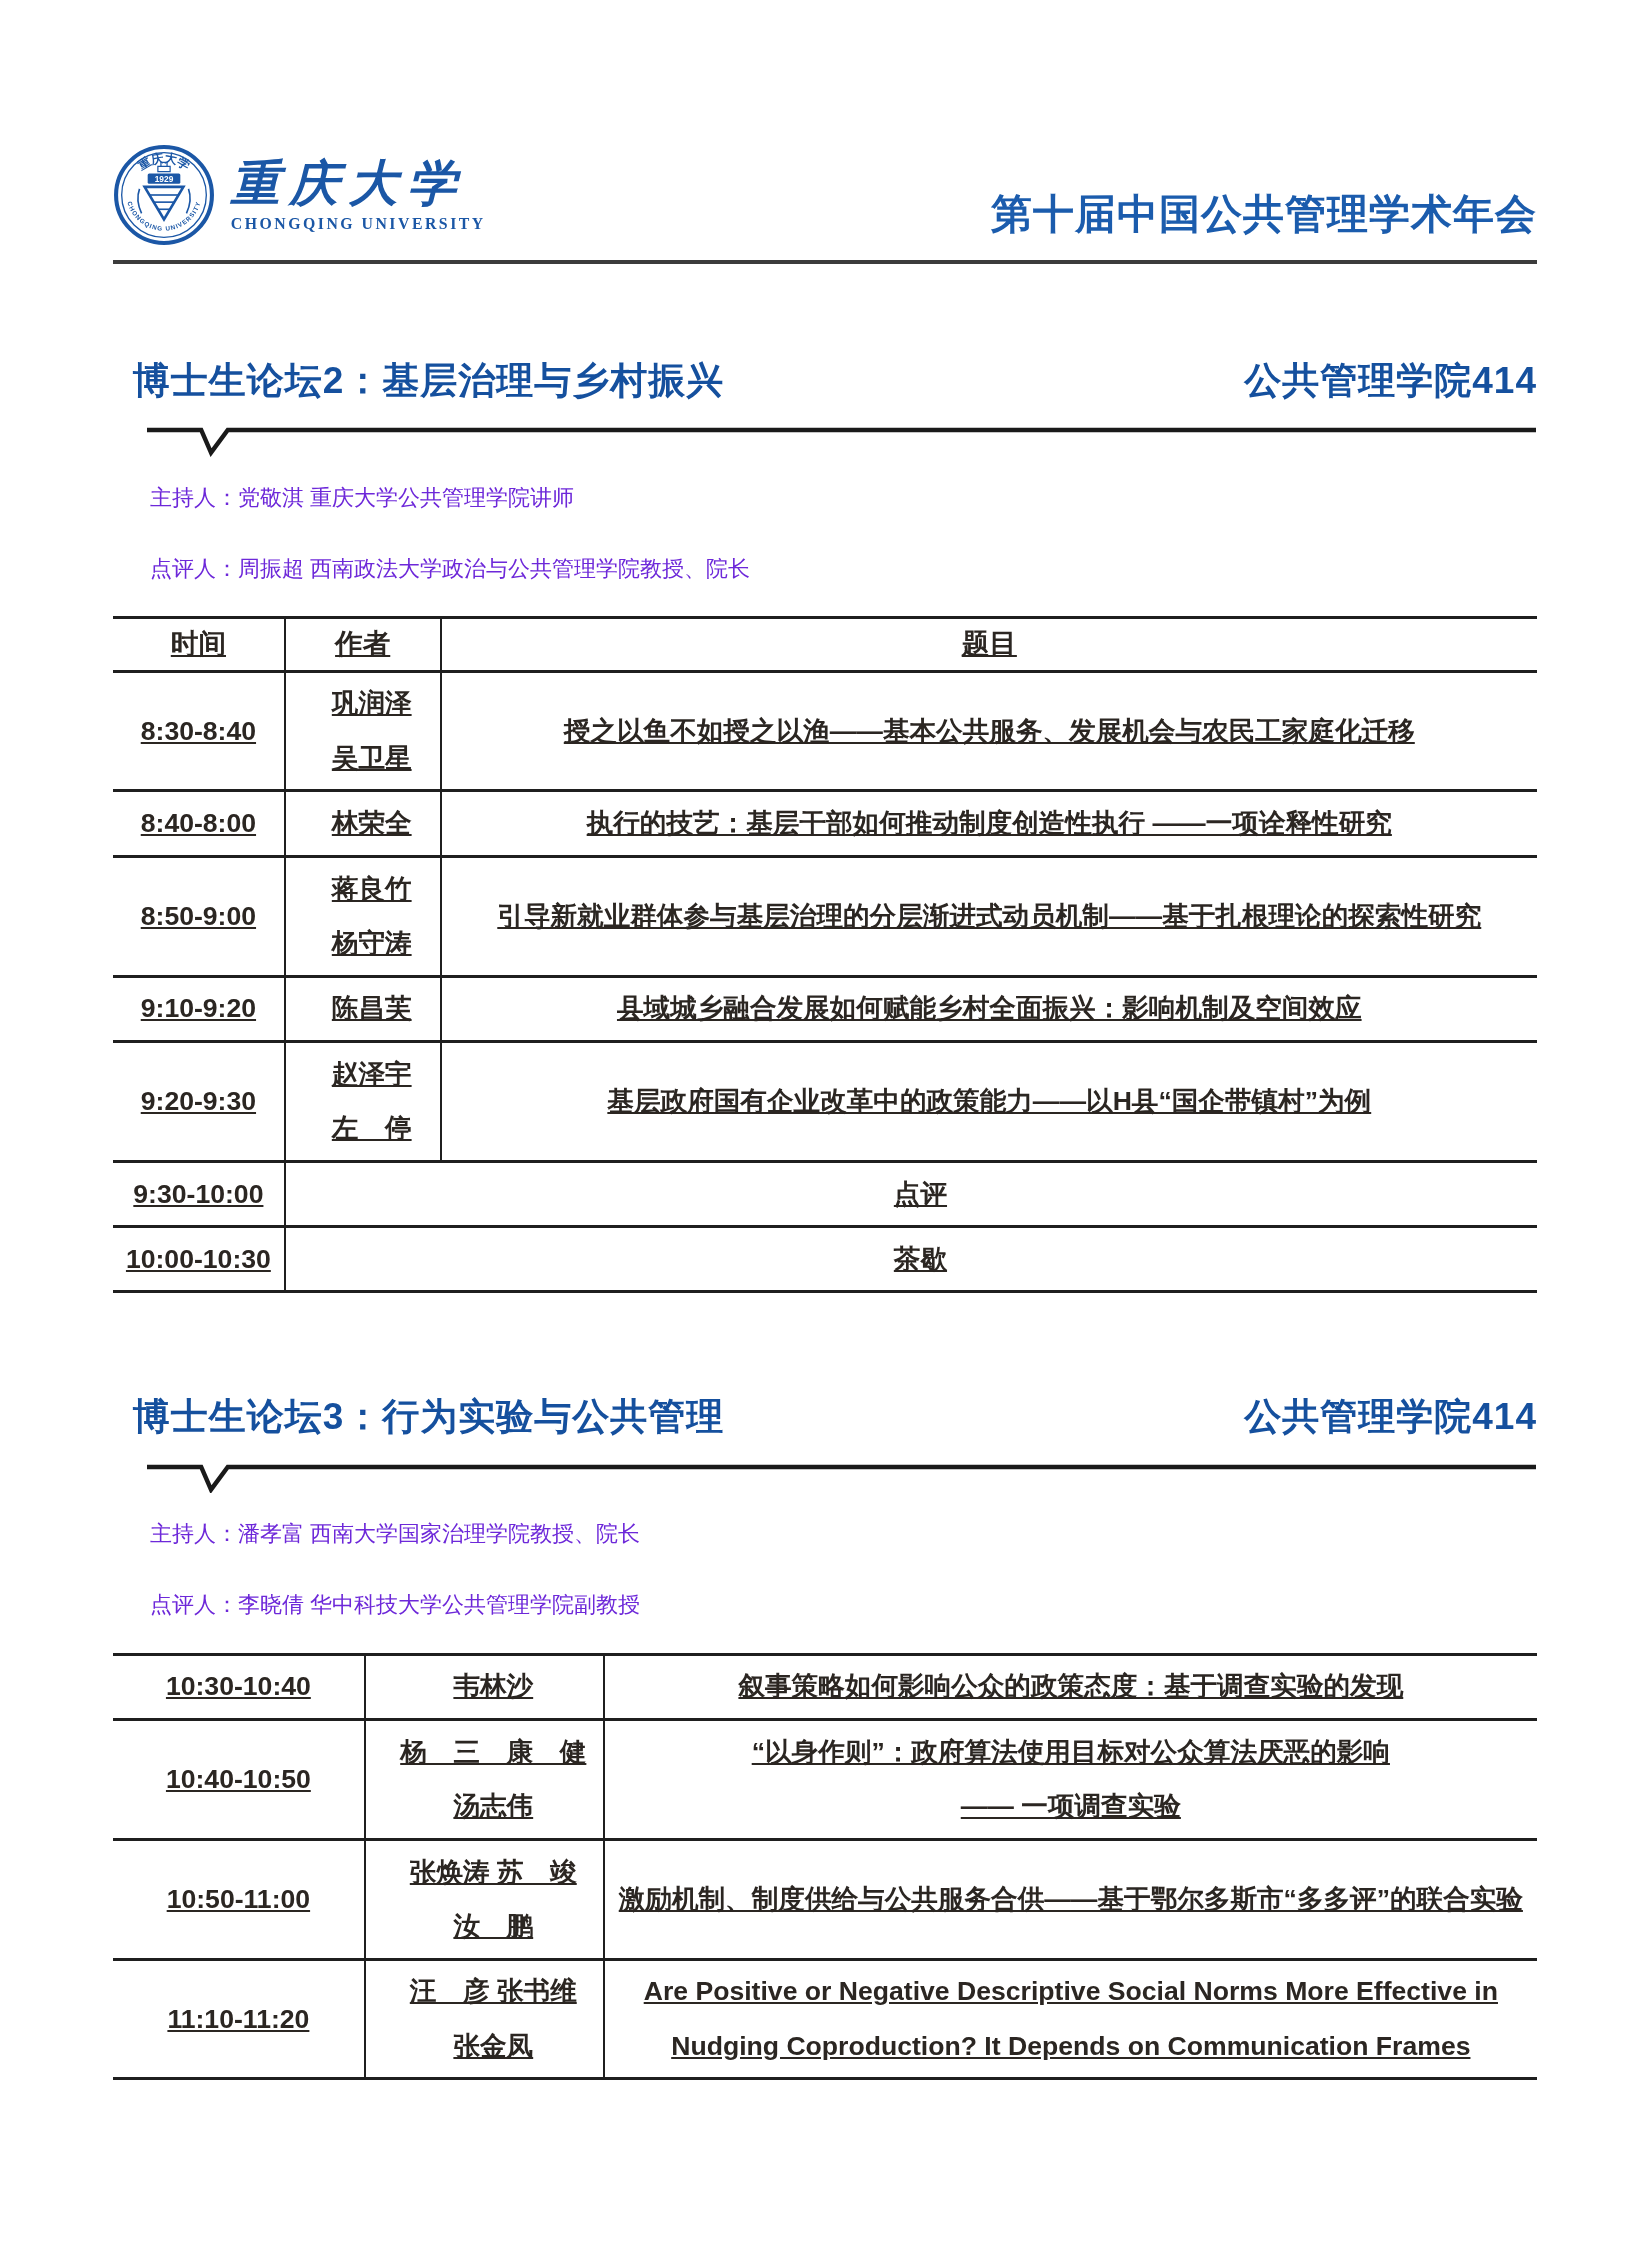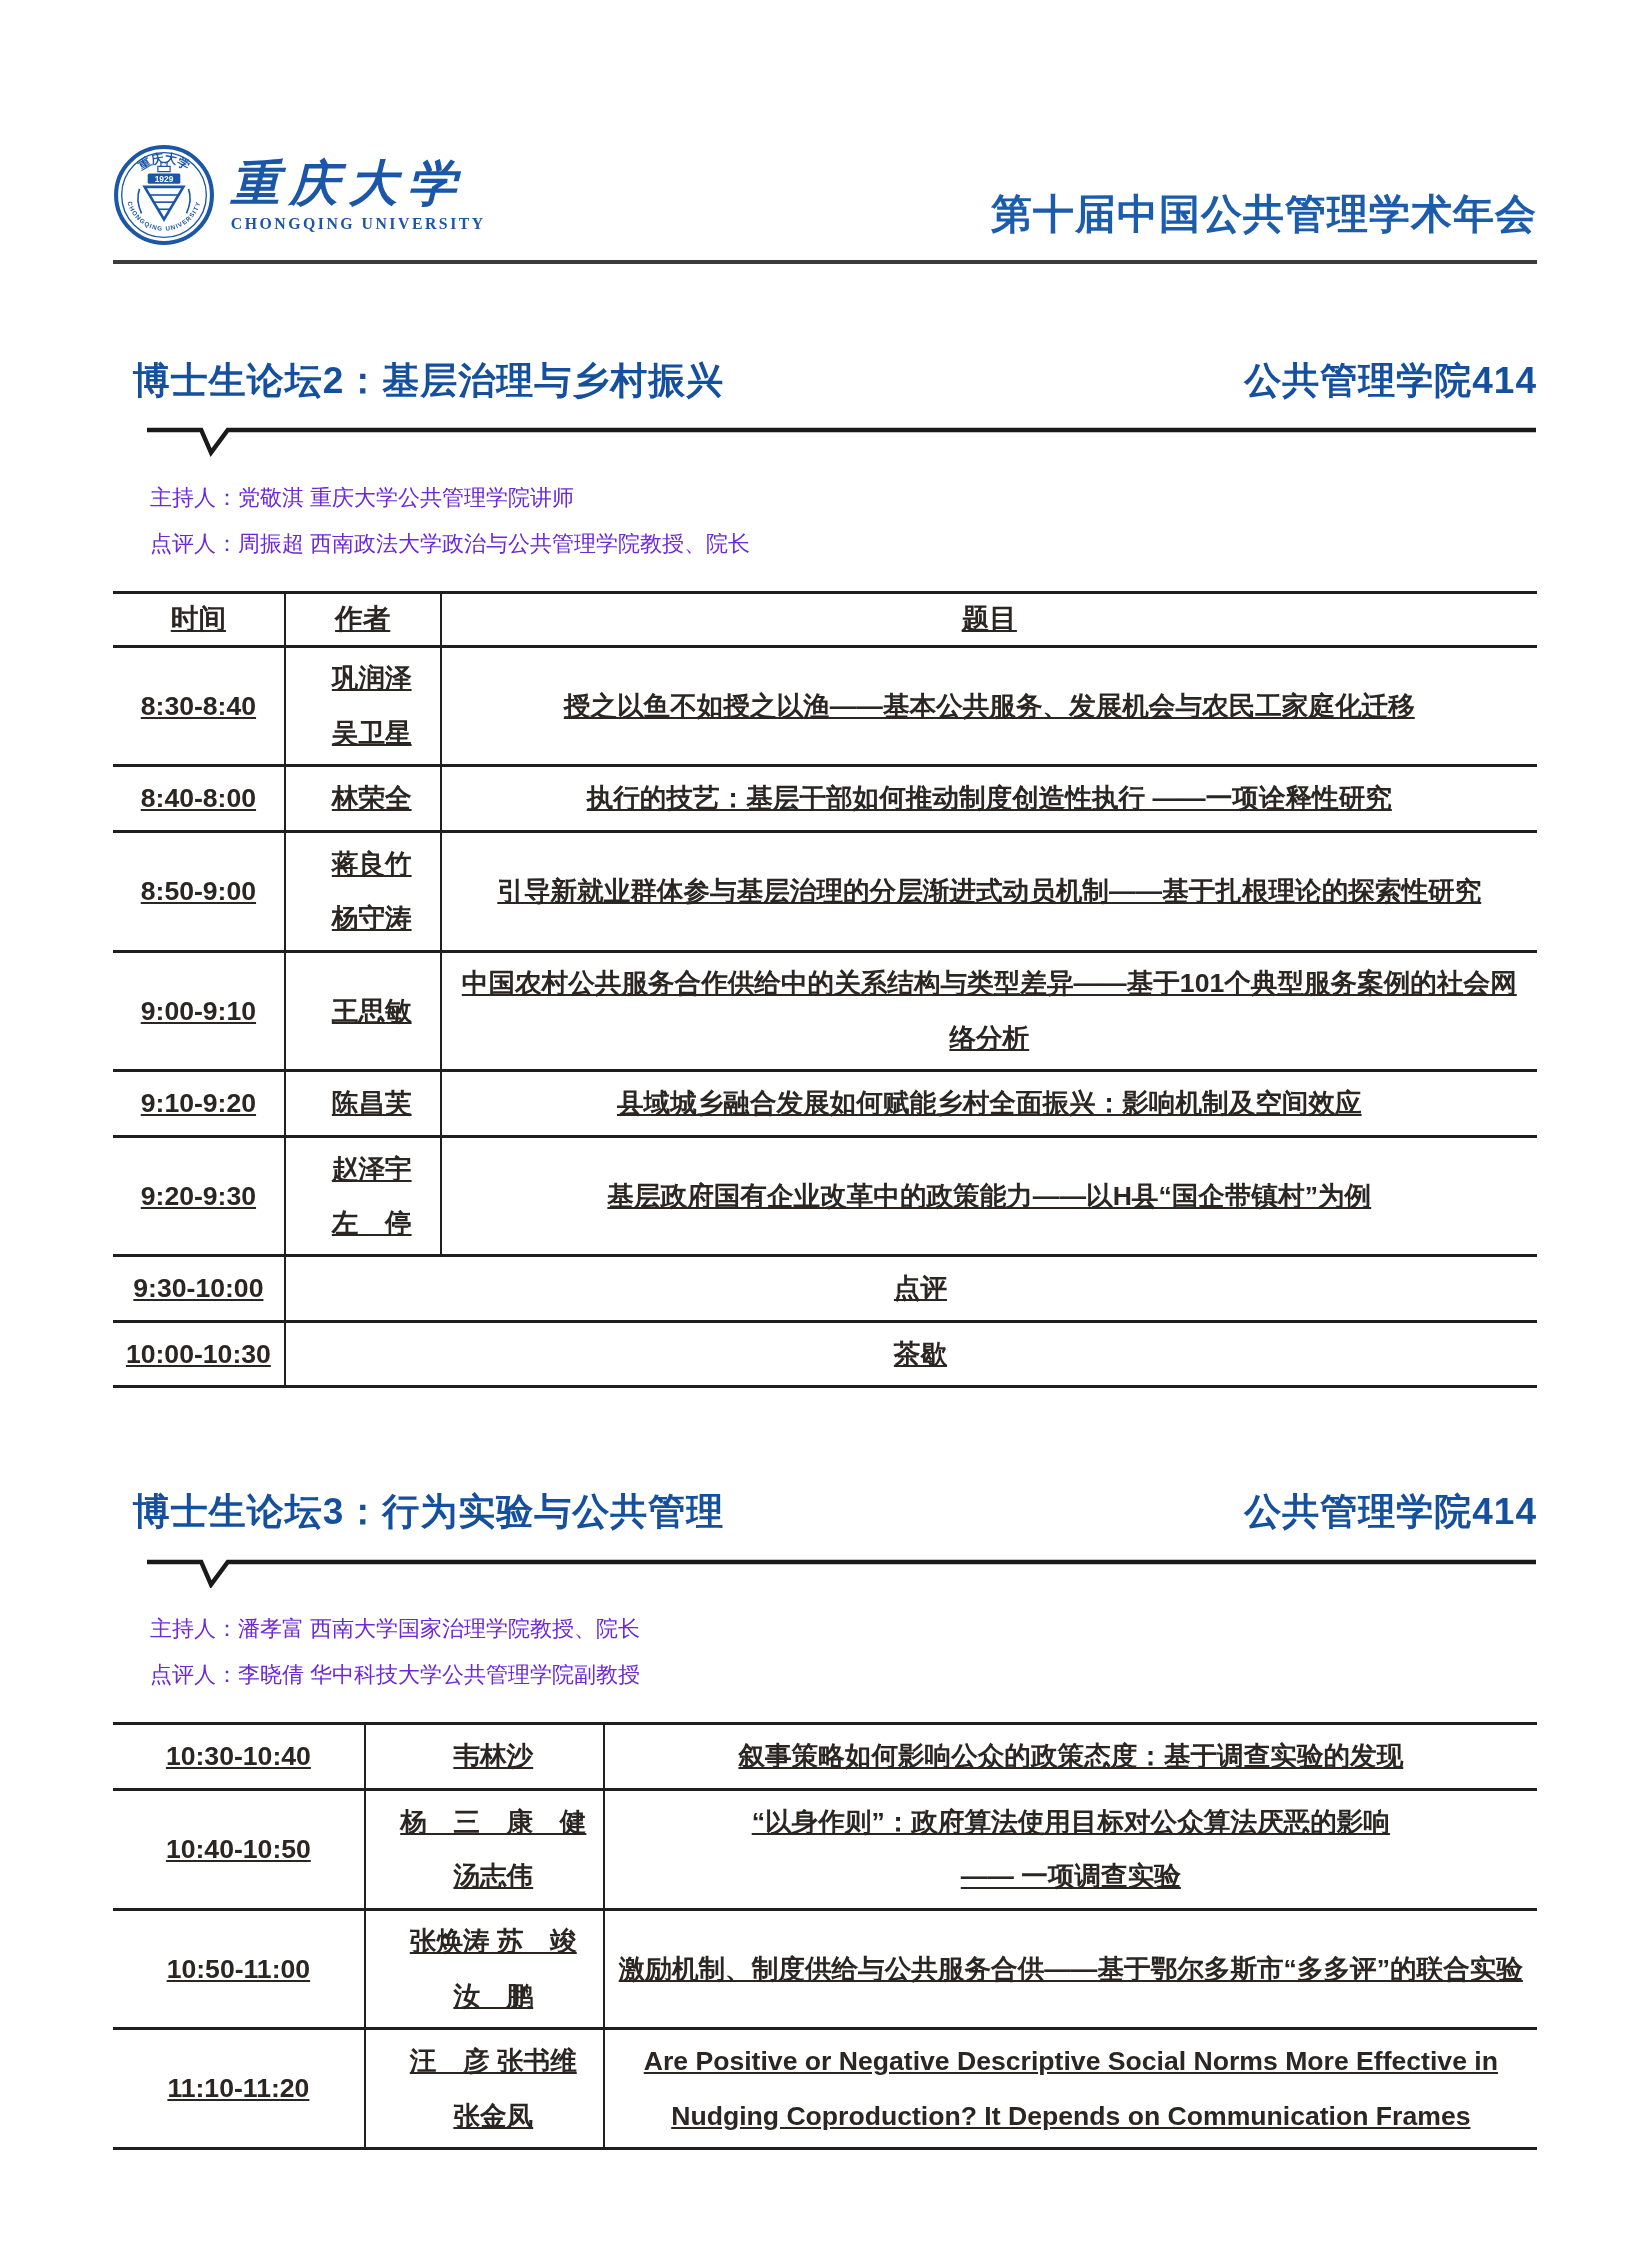--- a/index.html
+++ b/index.html
@@ -31,21 +31,21 @@
   
   .section{margin-top:92px;}
   .section2{margin-top:99px;}
   .section-head{
     display:flex;justify-content:space-between;align-items:flex-start;
     margin-left:19.7px;font-size:37px;font-weight:bold;color:#15509e;letter-spacing:1px;
   }
   .section-divider{display:block;margin:21.7px 0 0 34px;}
   .host-block{margin:25.6px 0 0 37px;font-size:22px;font-weight:normal;color:#6d28d9;}
   .host-line{margin:0 0 0 0;}
-  .host-line + .host-line{margin-top:16px;}
+  .host-line + .host-line{margin-top:41px;}
 
   
   table.sched{border-collapse:collapse;width:100%;margin-top:32.5px;table-layout:fixed;}
   table.sched td{
     border-top:3px solid #1f1f1f;border-bottom:3px solid #1f1f1f;
     text-align:center;vertical-align:middle;
     font-weight:bold;font-size:26.6px;color:#2b2622;
     padding:3.9px 5.9px;line-height:2.05;
     word-break:break-word;
     text-decoration:underline;
@@ -131,25 +131,20 @@
             <td class="c1 vline authors">林荣全</td>
             <td class="c2 vline titlecell">执行的技艺：基层干部如何推动制度创造性执行 ——一项诠释性研究</td>
           </tr>
           <tr>
             <td class="c0">8:50-9:00</td>
             <td class="c1 vline authors">蒋良竹
 杨守涛</td>
             <td class="c2 vline titlecell">引导新就业群体参与基层治理的分层渐进式动员机制——基于扎根理论的探索性研究</td>
           </tr>
           <tr>
-            <td class="c0">9:00-9:10</td>
-            <td class="c1 vline authors">王思敏</td>
-            <td class="c2 vline titlecell">中国农村公共服务合作供给中的关系结构与类型差异——基于101个典型服务案例的社会网络分析</td>
-          </tr>
-          <tr>
             <td class="c0">9:10-9:20</td>
             <td class="c1 vline authors">陈昌芙</td>
             <td class="c2 vline titlecell">县域城乡融合发展如何赋能乡村全面振兴：影响机制及空间效应</td>
           </tr>
           <tr>
             <td class="c0">9:20-9:30</td>
             <td class="c1 vline authors">赵泽宇
 左　停</td>
             <td class="c2 vline titlecell">基层政府国有企业改革中的政策能力——以H县“国企带镇村”为例</td>
           </tr>

